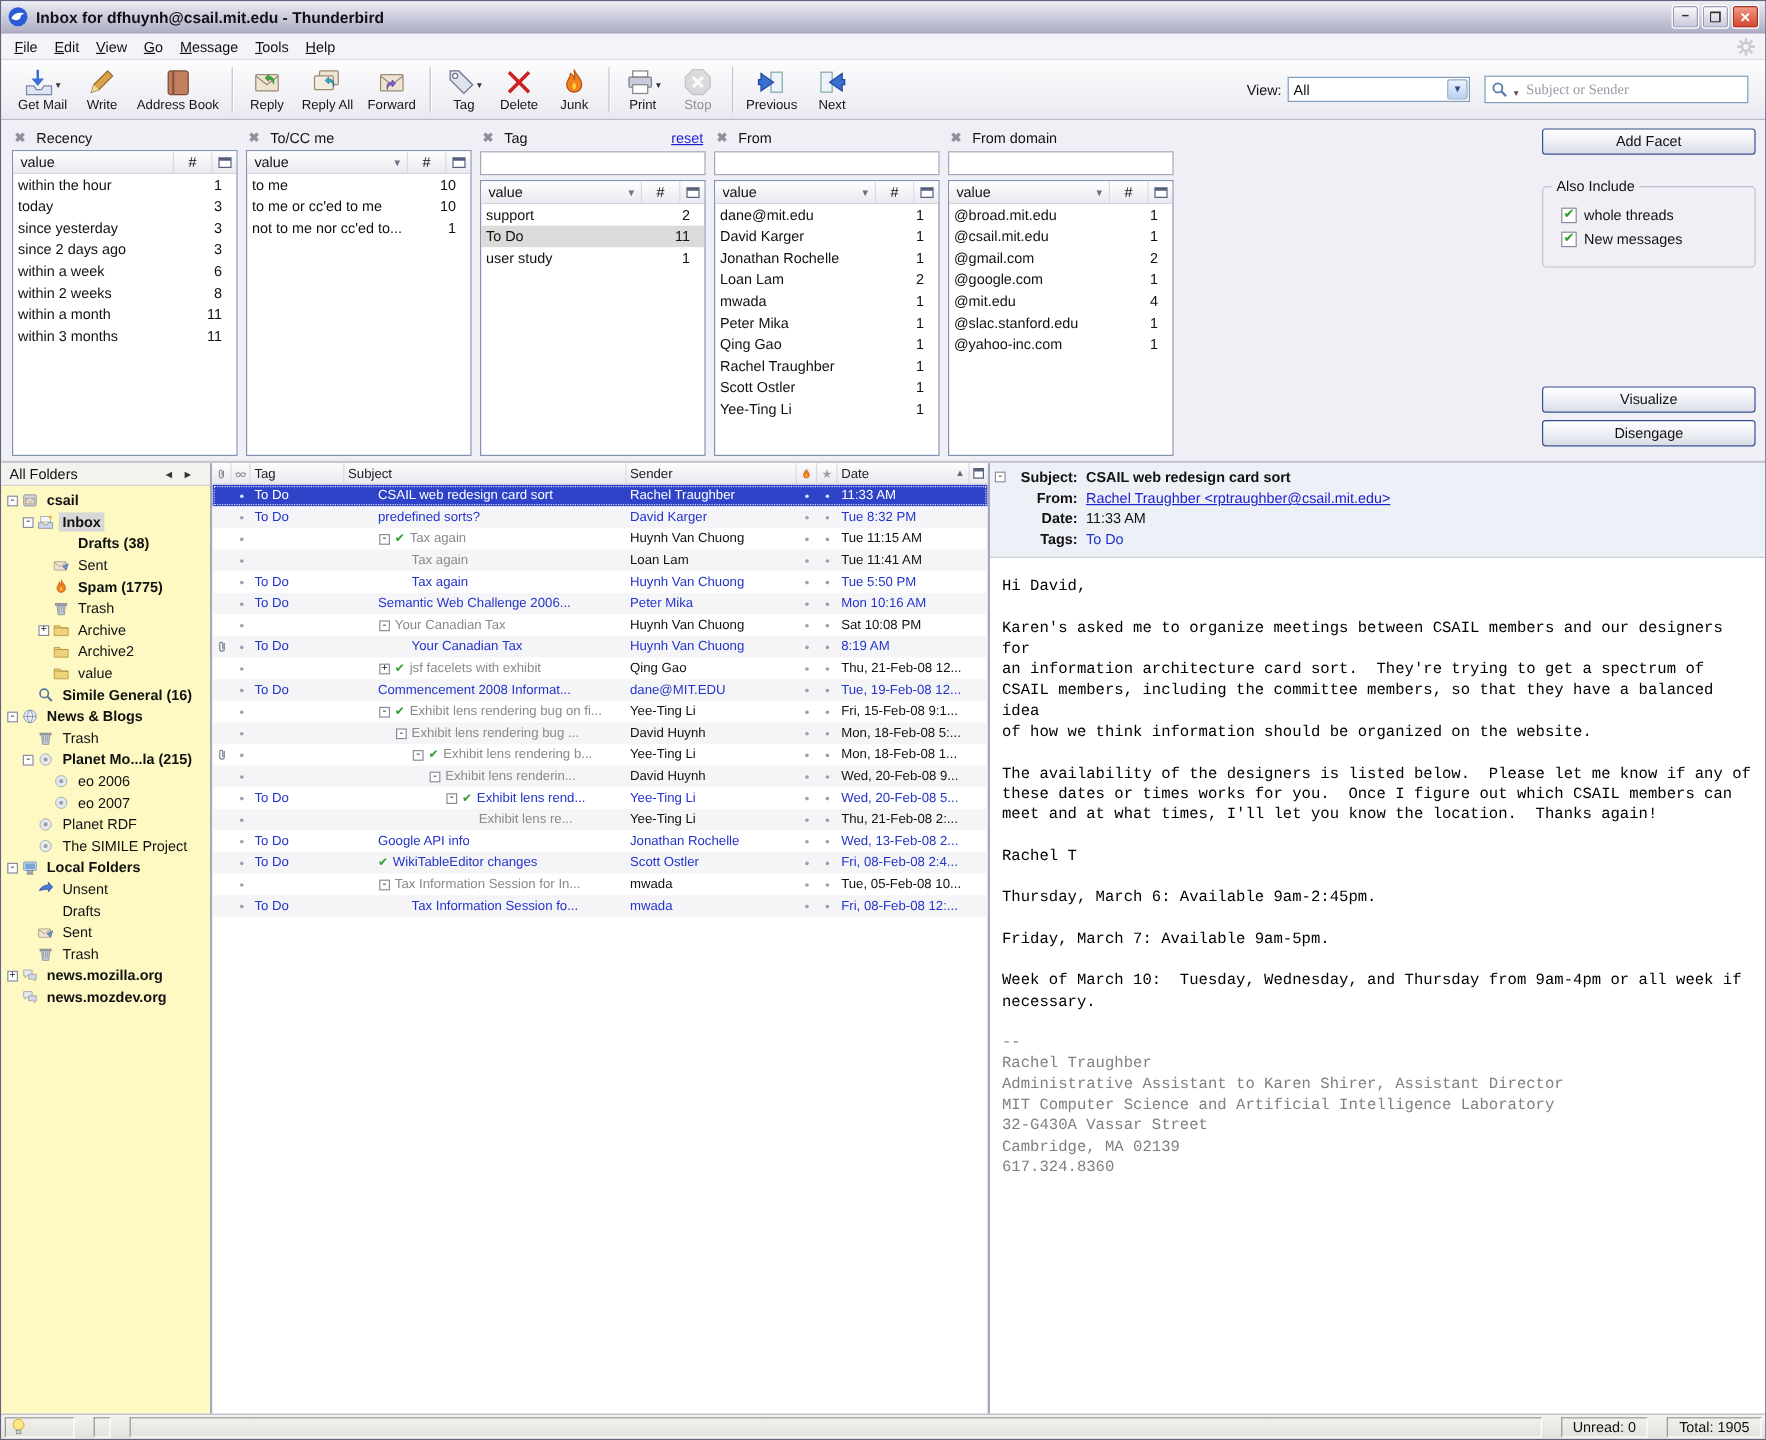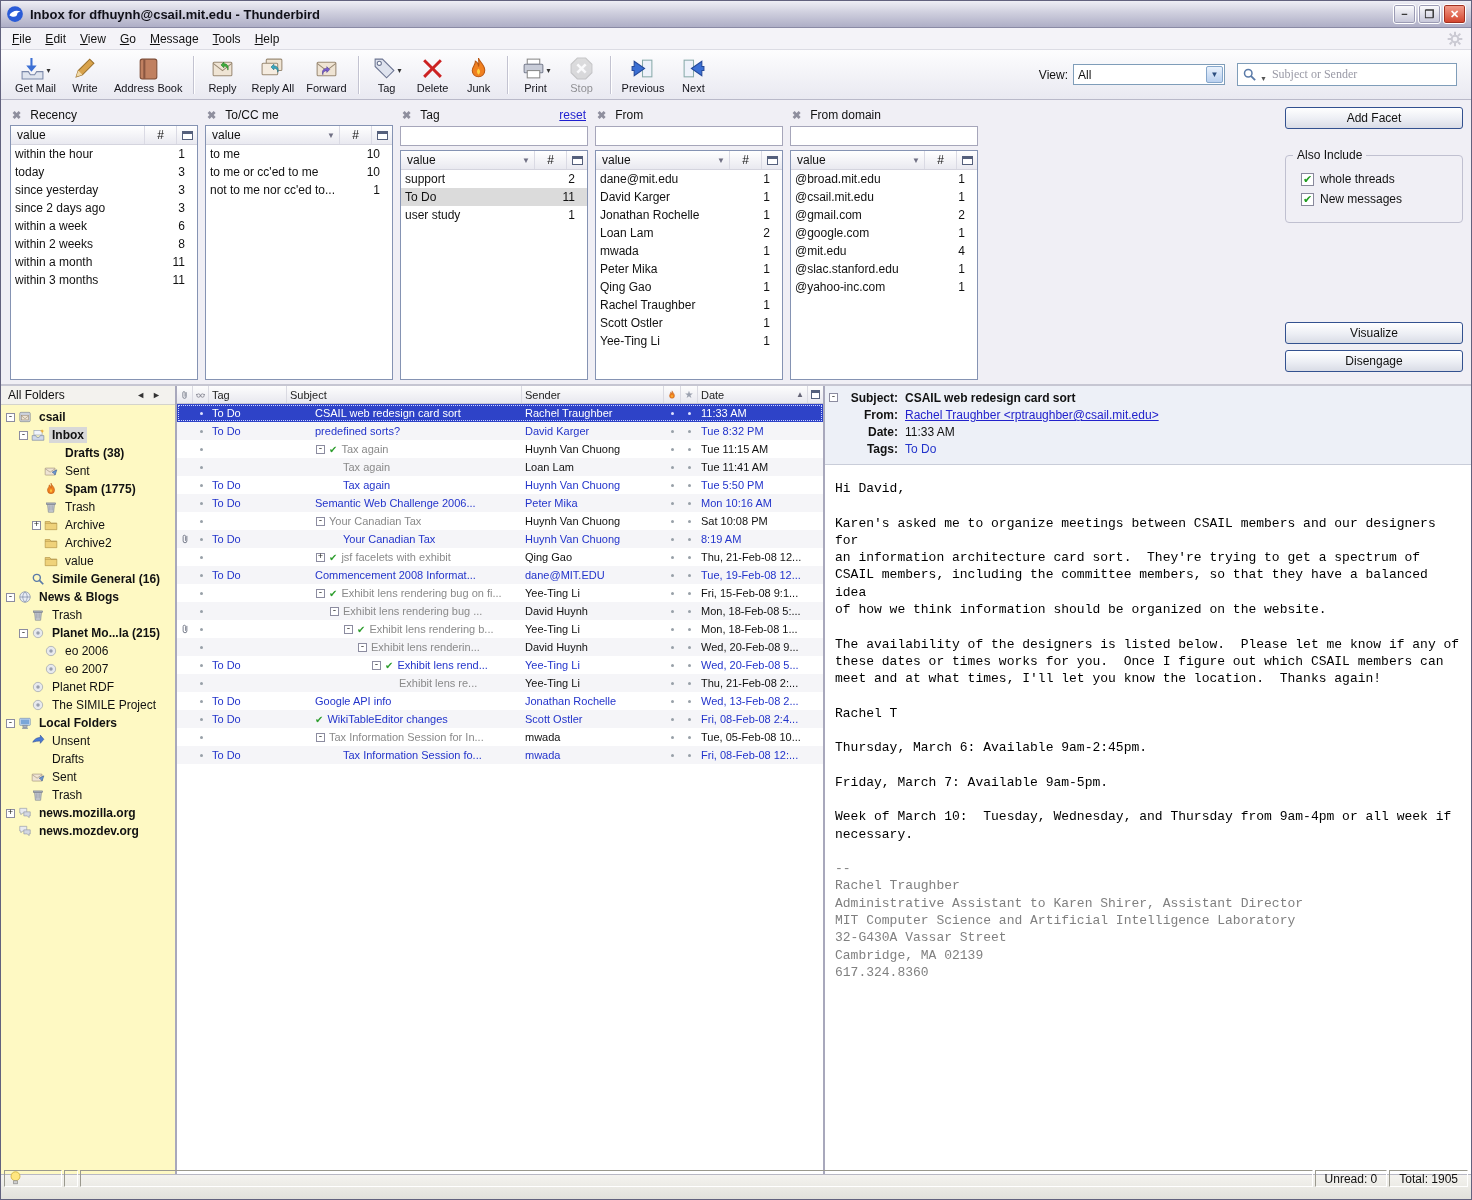--- a/index.html
+++ b/index.html
@@ -142,21 +142,21 @@
   .mh-label{width:60px;flex:none;text-align:right;font-weight:bold;padding-right:7px;}
   .mh-val{flex:1;min-width:0;}
   .subj-val{font-weight:bold;}
   .link{color:#2222cc;text-decoration:underline;}
   .tags-val{color:#2334cb;}
   .msg-body{flex:1;overflow:hidden;padding:15px 10px;font-family:"Liberation Mono","DejaVu Sans Mono",monospace;
     font-size:13px;line-height:1.33;white-space:pre-wrap;color:#000;}
   .sig{color:#808080;}
 
   
-  .statusbar{height:21px;flex:none;display:flex;align-items:flex-end;gap:2px;padding:12px 3px;font-size:12px;
+  .statusbar{height:21px;flex:none;display:flex;align-items:center;gap:16px;padding:2px 3px;font-size:12px;
     background:linear-gradient(#f4f3ef,#e2e1db);border-top:1px solid #b8b8c4;}
   .sb-cell{height:17px;border:1px solid;border-color:#9a998e #fff #fff #9a998e;display:flex;align-items:center;padding:0 9px;}
   .sb-bulb{width:58px;padding:0 4px;}
   .sb-bulb svg{width:13px;height:15px;}
   .sb-thin{width:14px;padding:0;}
   .sb-spring{flex:1;height:17px;border:1px solid;border-color:#9a998e #fff #fff #9a998e;}
 </style>
 </head>
 <body>
 

